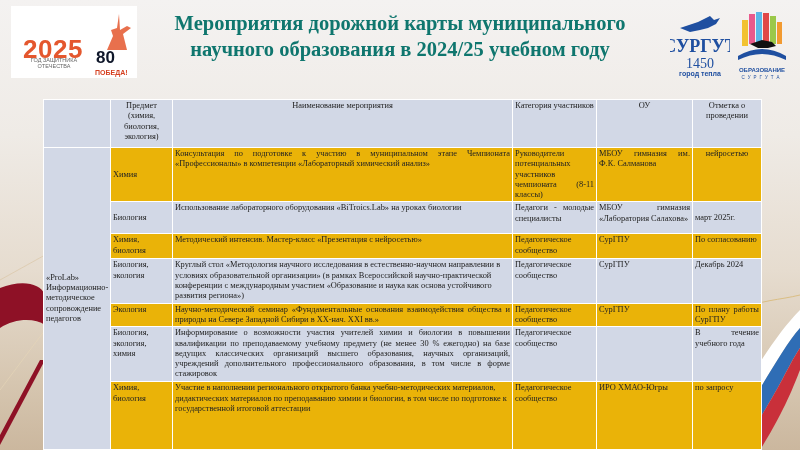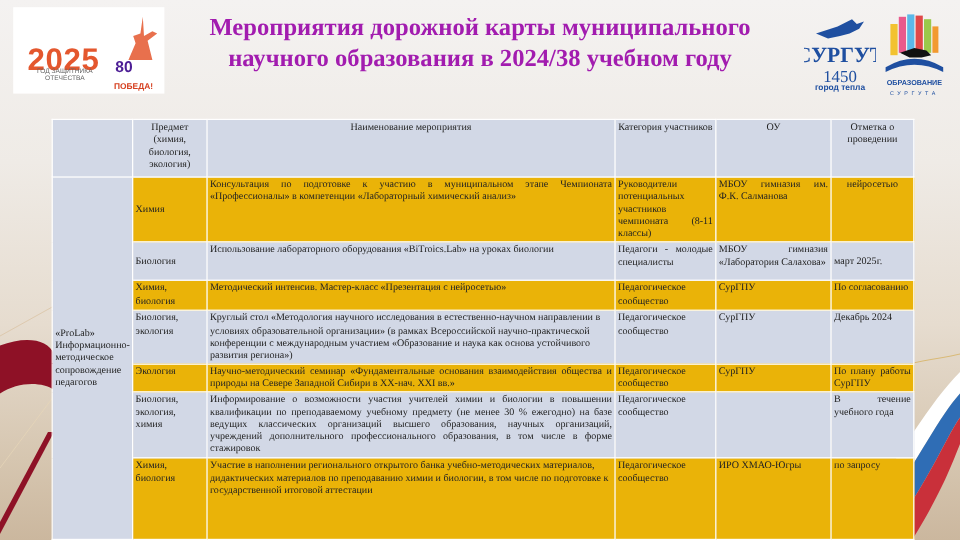--- a/index.html
+++ b/index.html
@@ -9,27 +9,27 @@
     font-family: "Liberation Serif", "DejaVu Serif", serif;
   }
   .ribbon-left { position:absolute; left:0; top:200px; width:60px; height:250px; }
   .ribbon-right { position:absolute; right:0; top:280px; width:140px; height:170px; }
 
   .logo-2025 {
     position:absolute; left:11px; top:6px; width:126px; height:72px; background:#ffffff;
   }
   .logo-2025 .year { position:absolute; left:12px; top:28px; font-family:Liberation Sans, sans-serif; font-weight:bold; font-size:26px; color:#e4572e; letter-spacing:0.5px; }
   .logo-2025 .sub { position:absolute; left:8px; top:51px; width:70px; font-family:"Liberation Sans", sans-serif; font-size:5.5px; line-height:6px; color:#666; text-align:center; }
-  .logo-2025 .eighty { position:absolute; left:85px; top:42px; font-family:"Liberation Sans", sans-serif; font-weight:bold; font-size:13px; color:#4c1d95; }
+  .logo-2025 .eighty { position:absolute; left:85px; top:42px; font-family:"Liberation Sans", sans-serif; font-weight:bold; font-size:17px; color:#0f172a; }
   .logo-2025 .pobeda { position:absolute; left:84px; top:63px; font-family:"Liberation Sans", sans-serif; font-weight:bold; font-size:7px; color:#d64020; }
   .logo-2025 .statue { position:absolute; left:86px; top:6px; width:40px; height:40px; }
 
   .title {
     position:absolute; left:150px; top:10px; width:500px; text-align:center;
-    color:#a21caf; font-weight:bold; font-size:20.5px; line-height:26px;
+    color:#0f766e; font-weight:bold; font-size:20.5px; line-height:26px;
     font-family: "Liberation Serif", serif;
   }
 
   .logo-surgut { position:absolute; left:670px; top:10px; width:60px; height:70px; }
   .logo-surgut .cap { position:absolute; left:0; top:60px; width:60px; text-align:center; font-family:"Liberation Sans", sans-serif; font-size:7px; font-weight:bold; color:#1f4fa0; }
   .logo-edu { position:absolute; left:732px; top:10px; width:60px; height:70px; }
   .logo-edu .cap1 { position:absolute; left:0; top:57px; width:60px; text-align:center; font-family:"Liberation Sans", sans-serif; font-size:6px; font-weight:bold; color:#1f4fa0; }
   .logo-edu .cap2 { position:absolute; left:0; top:65px; width:60px; text-align:center; font-family:"Liberation Sans", sans-serif; font-size:4.5px; letter-spacing:3px; color:#1f4fa0; }
 
   table.plan {
@@ -70,21 +70,21 @@
   </div>
   <svg class="statue" viewBox="0 0 40 40">
     <path d="M22 2 L23 18 L30 14 L34 16 L26 22 L30 38 L10 38 L16 24 L14 18 L20 16 Z" fill="#e4572e" opacity="0.85"></path>
   </svg>
   <span class="eighty">80</span>
   <span class="pobeda">ПОБЕДА!</span>
 </div>
 
 <div class="title">
   <div>Мероприятия  дорожной карты муниципального</div>
-  <div>научного образования  в 2024/38 учебном году</div>
+  <div>научного образования  в 2024/25 учебном году</div>
 </div>
 
 <div class="logo-surgut">
   <svg width="60" height="60" viewBox="0 0 60 60">
     <path d="M10 18 L28 12 L40 6 L44 10 L50 8 L46 14 L38 18 L30 20 L20 22 Z" fill="#1f4fa0"></path>
     <text x="30" y="42" text-anchor="middle" font-family="Liberation Serif, serif" font-size="18" fill="#1f4fa0" font-weight="bold">СУРГУТ</text>
     <text x="30" y="58" text-anchor="middle" font-family="Liberation Serif, serif" font-size="14" fill="#1f4fa0">1450</text>
   </svg>
   <div class="cap">город тепла</div>
 </div>

